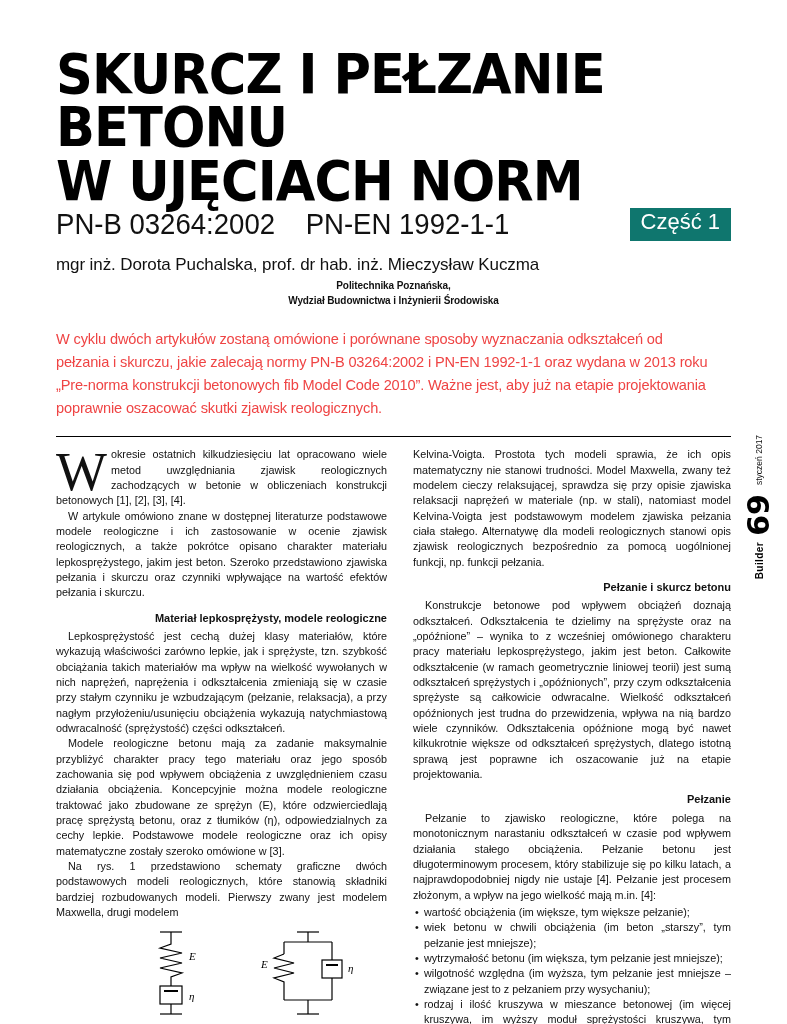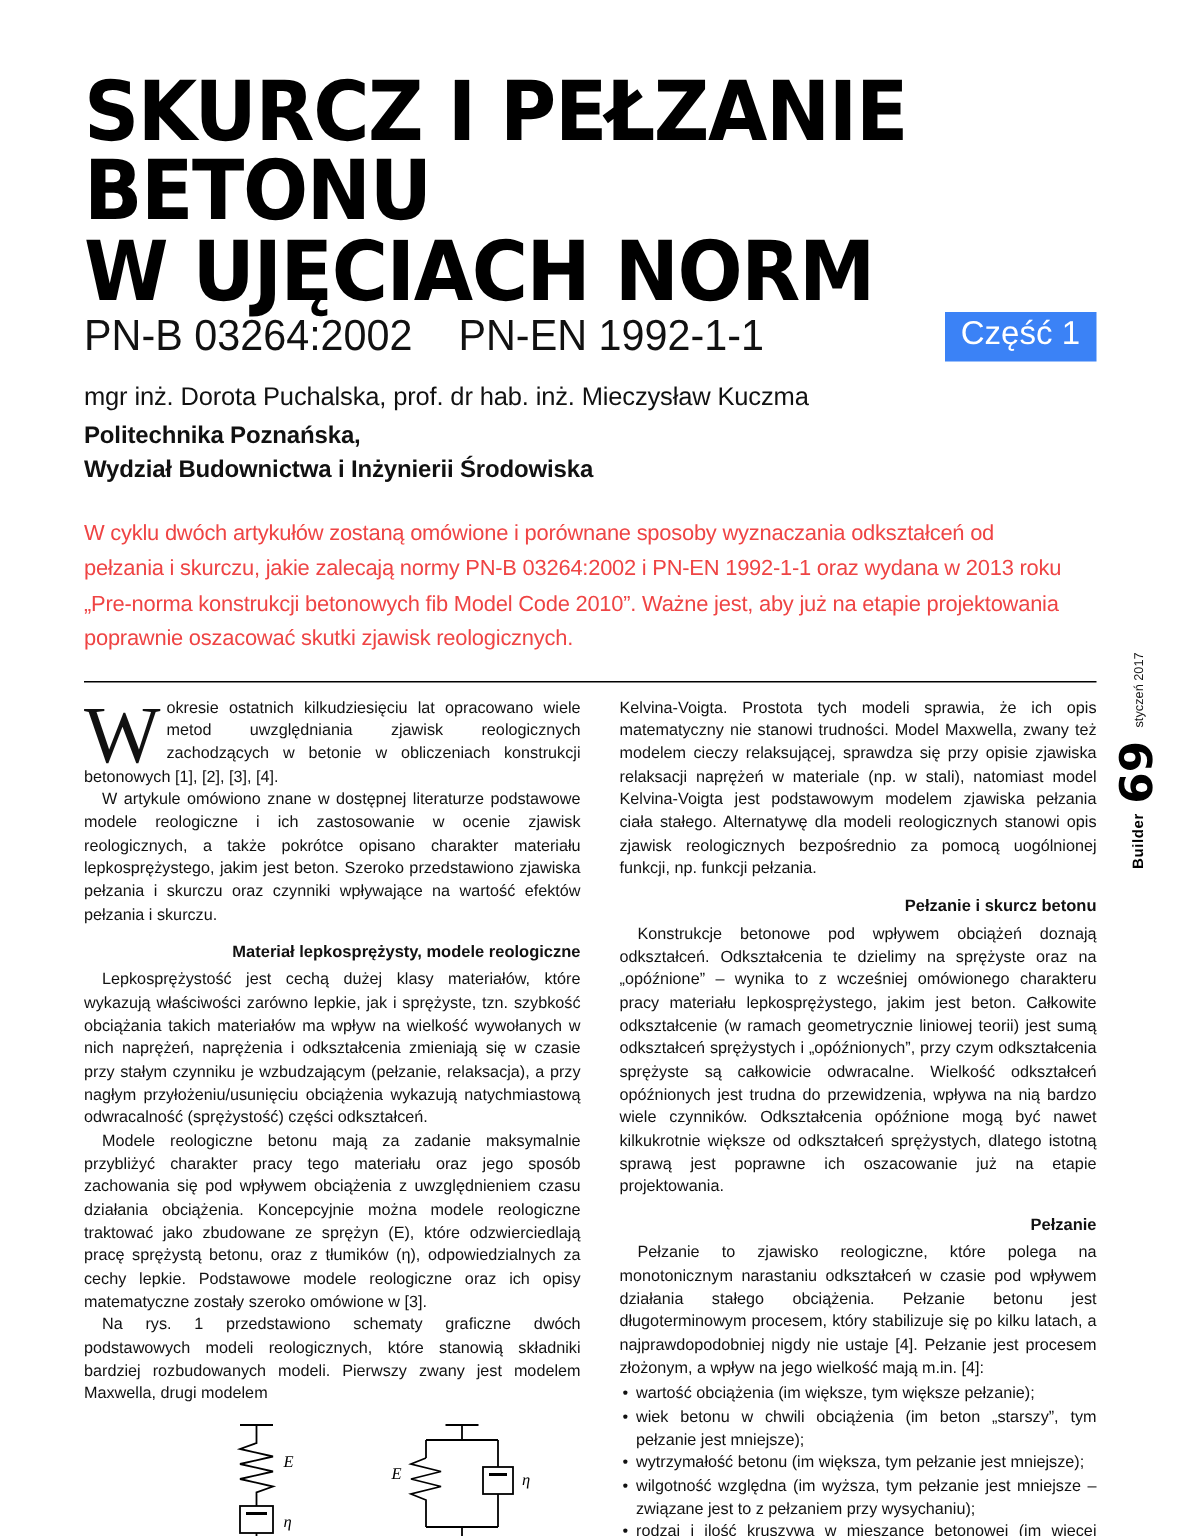--- a/index.html
+++ b/index.html
@@ -43,42 +43,43 @@
     font-family: "Liberation Sans", sans-serif;
     font-weight: 400;
     font-size: 29px;
     letter-spacing: 0px;
     color: #111;
     transform: scaleX(0.95);
     transform-origin: left center;
     white-space: pre;
   }
   .part-badge {
-    background: #3b82f6;
+    background: #0f766e;
     color: #ffffff;
     font-size: 22px;
     font-weight: 400;
     padding: 2px 11px 4px 11px;
     line-height: 1.1;
     white-space: nowrap;
   }
 
   
   .authors { margin-top: 14px; }
   .authors .a-name {
     font-weight: 400;
     font-size: 17px;
     margin-bottom: 4px;
     letter-spacing: -0.1px;
   }
   .authors .a-aff {
     font-weight: 700;
-    font-size: 16px;
+    font-size: 10px;
     line-height: 1.45;
     letter-spacing: -0.1px;
+    text-align: center;
   }
 
   
   .lead {
     margin-top: 20px;
     font-size: 14.6px;
     line-height: 1.58;
     letter-spacing: -0.15px;
     color: #ef4444;
     max-width: 660px;

